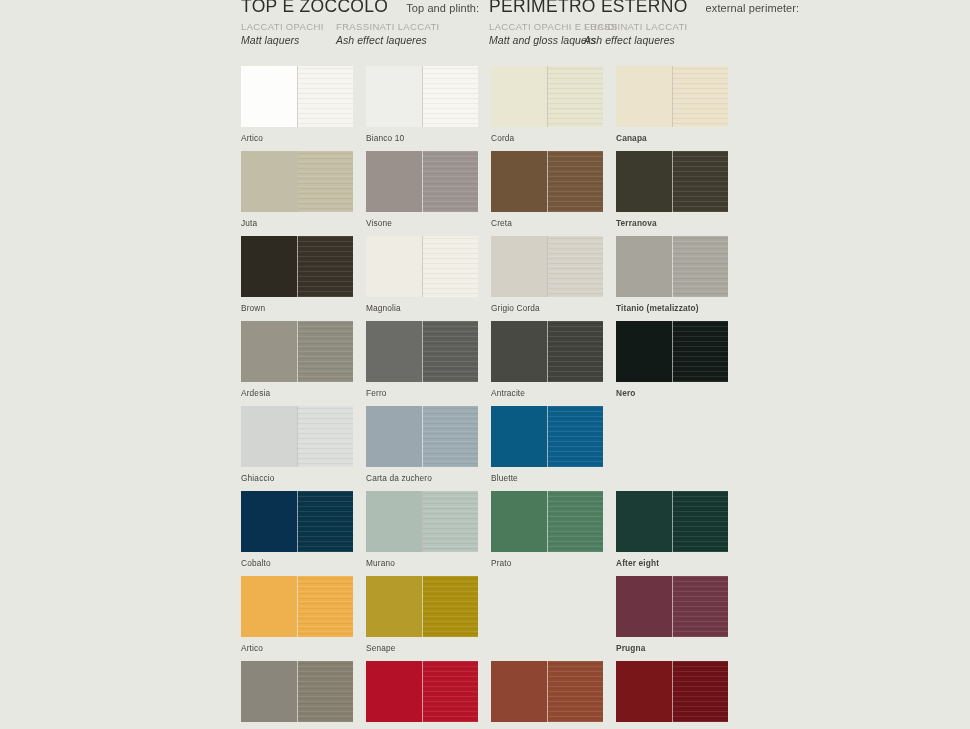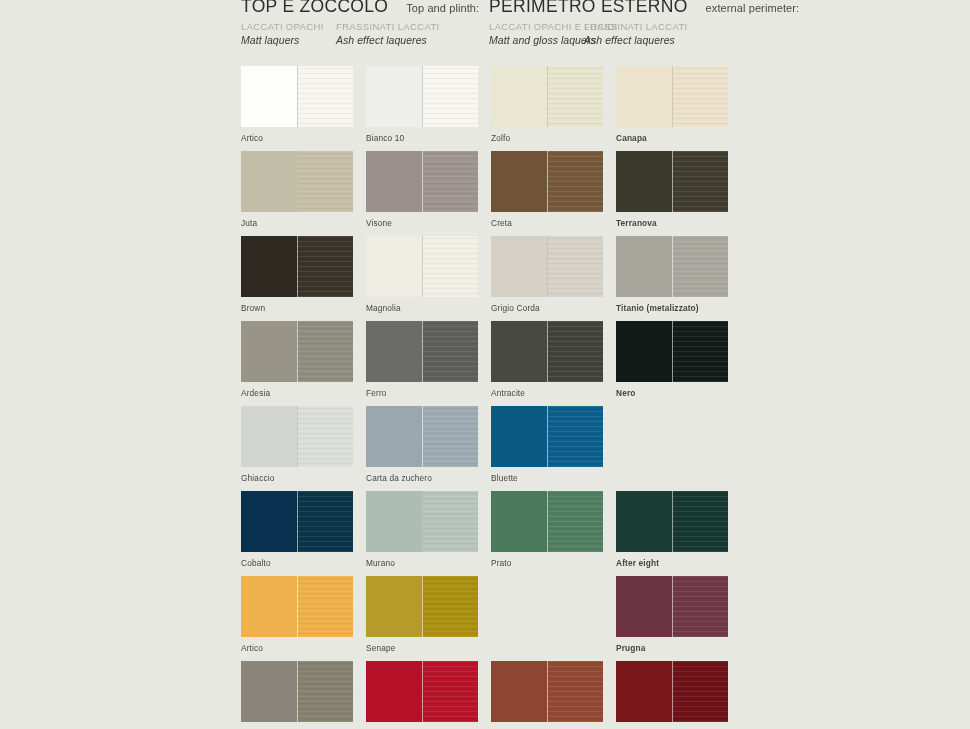--- a/index.html
+++ b/index.html
@@ -212,21 +212,21 @@
             <div class="seam"></div>
           </div>
           <div class="label">Bianco 10</div>
         </div>
         <div class="cell c2">
           <div class="chip light">
             <div class="half matt" style="background: rgb(233, 231, 210);"></div>
             <div class="half ash" style="background: rgb(231, 228, 205);"></div>
             <div class="seam"></div>
           </div>
-          <div class="label">Zolfo</div>
+          <div class="label">Corda</div>
         </div>
         <div class="cell c3">
           <div class="chip light">
             <div class="half matt" style="background: rgb(236, 227, 205);"></div>
             <div class="half ash" style="background: rgb(236, 226, 202);"></div>
             <div class="seam"></div>
           </div>
           <div class="label">Canapa</div>
         </div>
       </div>

